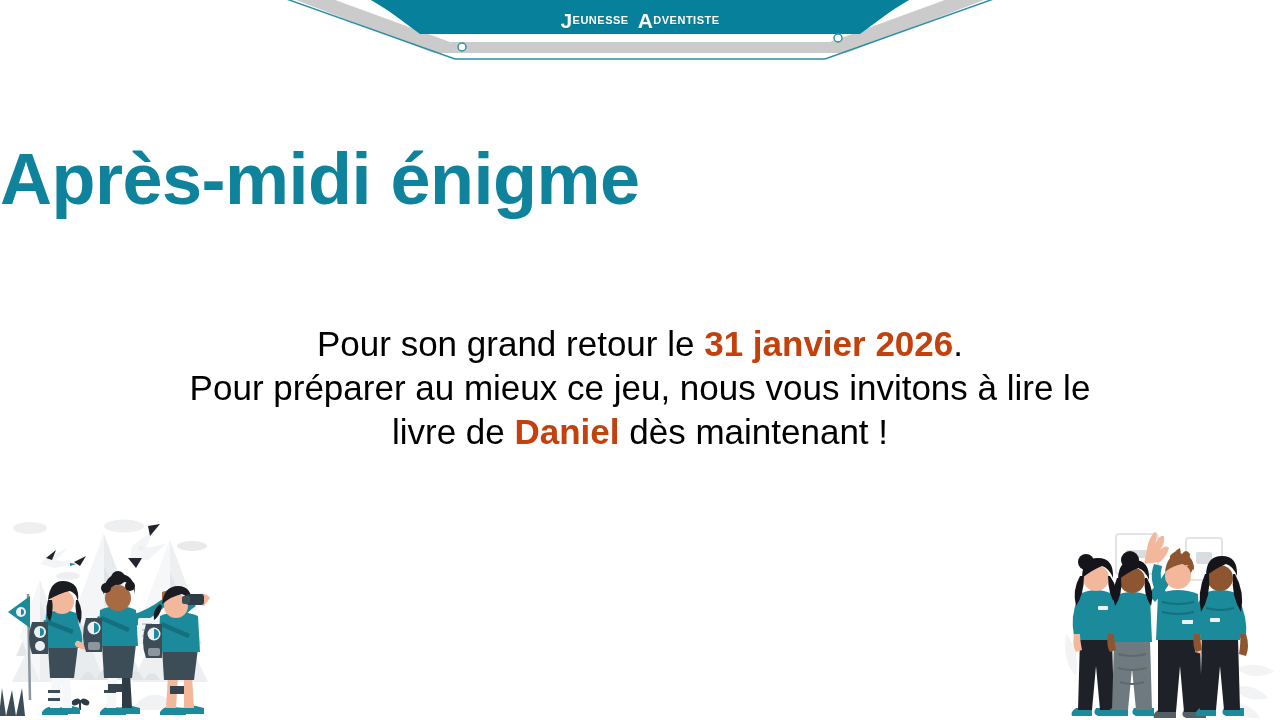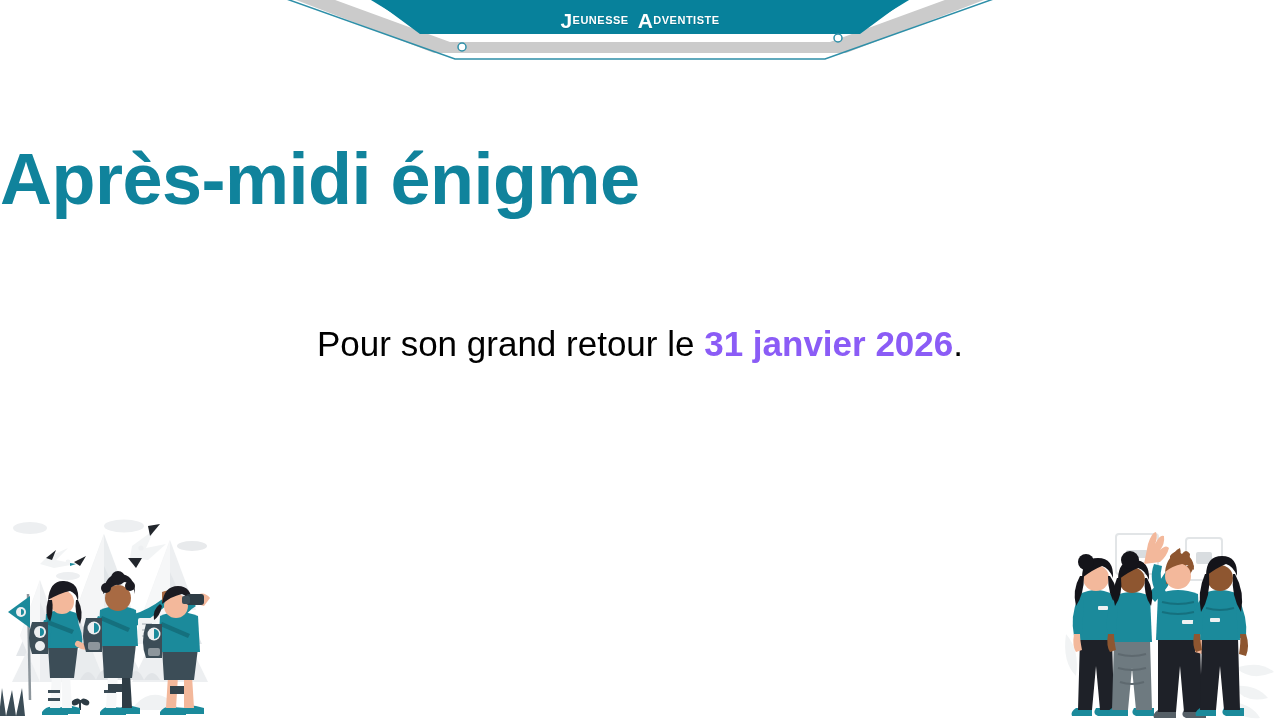--- a/index.html
+++ b/index.html
@@ -62,21 +62,21 @@
     position: absolute;
     left: 64px; right: 64px;
     top: 322px;
     text-align: center;
     color: #000000;
     font-size: 35px;
     line-height: 44px;
     font-weight: normal;
   }
   #body-text .hl {
-    color: #8b5cf6;
+    color: #c2410c;
     font-weight: bold;
   }
   #body-text .line { display: block; white-space: nowrap; }
 
   
   .illus { position: absolute; }
   #illus-left  { left: -4px;  bottom: -2px; width: 232px; height: 218px; }
   #illus-right { right: -2px; bottom: -2px; width: 224px; height: 200px; }
   .illus svg { display: block; width: 100%; height: 100%; }
 </style>
@@ -118,20 +118,22 @@
         <span class="gap"></span>
         <span class="cap">A</span>
         <span class="sm">DVENTISTE</span>
     </div>
   </div>
 
   <h1 id="title">Après-midi énigme</h1>
 
   <div id="body-text">
     <span class="line"><span>Pour son grand retour le </span><span class="hl">31 janvier 2026</span><span>.</span></span>
+    <span class="line">Pour préparer au mieux ce jeu, nous vous invitons à lire le</span>
+    <span class="line"><span>livre de </span><span class="hl">Daniel</span><span> dès maintenant !</span></span>
   </div>
 
   <div id="illus-left" class="illus">
     <svg viewBox="0 0 232 218" xmlns="http://www.w3.org/2000/svg" aria-hidden="true">
 
       <g>
         <path d="M44 76 L64 132 L24 132 Z" fill="#EDEFF1"></path>
         <path d="M44 98 L68 152 L20 152 Z" fill="#E4E7EA"></path>
         <path d="M44 120 L72 178 L16 178 Z" fill="#EDEFF1"></path>
         <path d="M44 76 L44 178 L24 132 Z" fill="#F6F7F8"></path>

